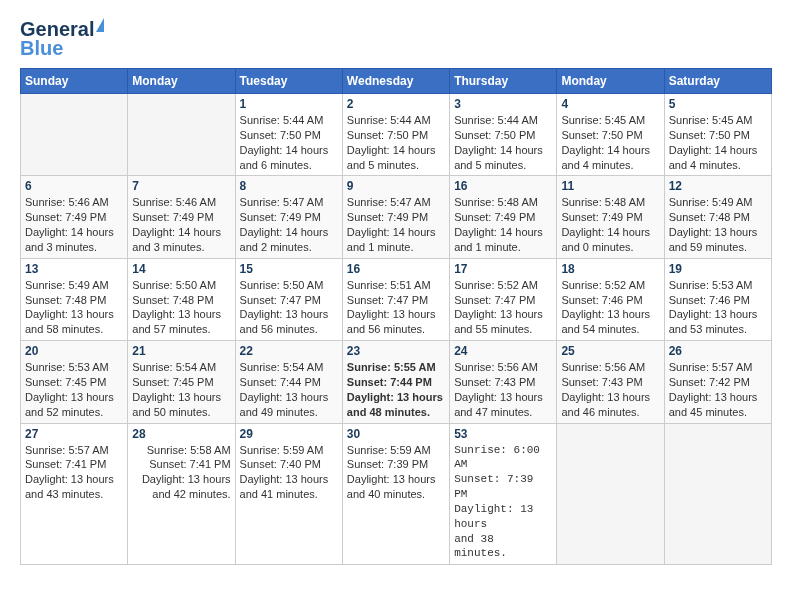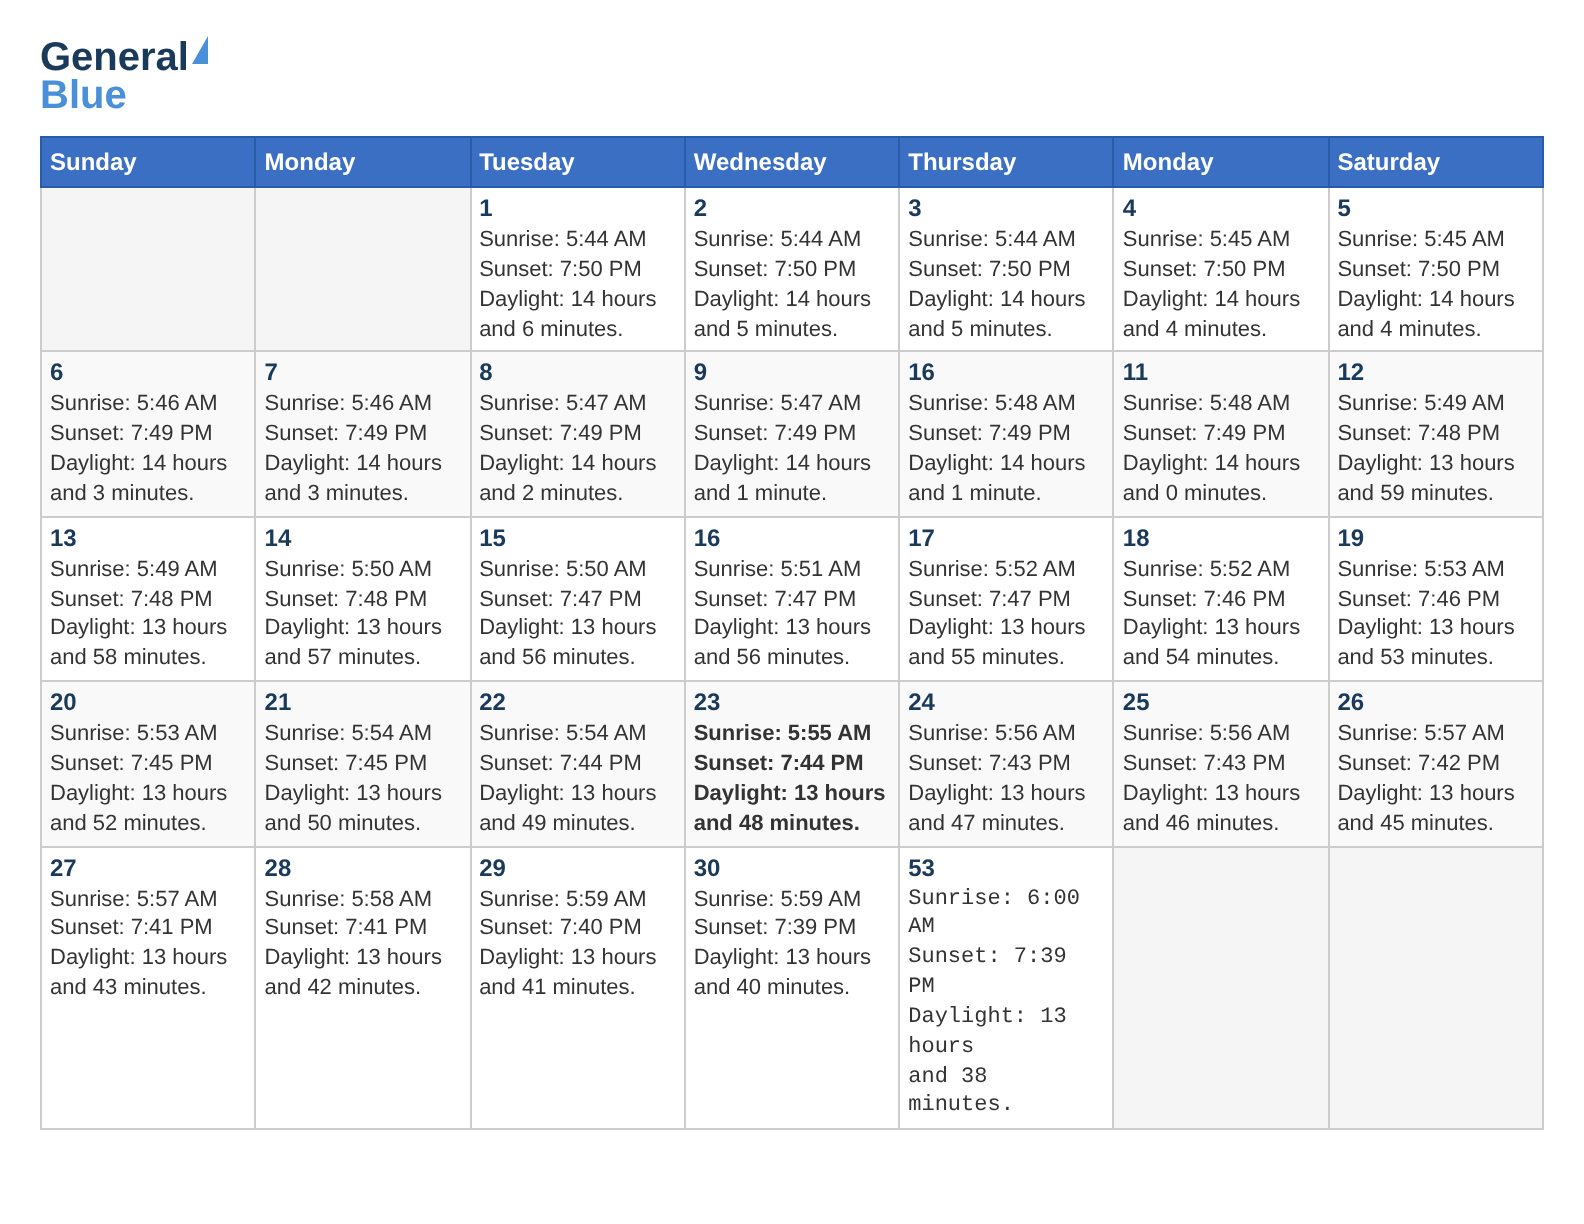--- a/index.html
+++ b/index.html
@@ -318,21 +318,21 @@
         <tr>
           <td>
             <span class="day-number">27</span>
             <div class="cell-text" style="white-space: pre-line;">Sunrise: 5:57 AM
 Sunset: 7:41 PM
 Daylight: 13 hours
 and 43 minutes.</div>
           </td>
           <td>
             <span class="day-number">28</span>
-            <div class="cell-text" style="white-space: pre-line;">Sunrise: 5:58 AM
+            <div class="cell-text" style="white-space: pre-line; text-align: right;">Sunrise: 5:58 AM
 Sunset: 7:41 PM
 Daylight: 13 hours
 and 42 minutes.</div>
           </td>
           <td>
             <span class="day-number">29</span>
             <div class="cell-text" style="white-space: pre-line;">Sunrise: 5:59 AM
 Sunset: 7:40 PM
 Daylight: 13 hours
 and 41 minutes.</div>

